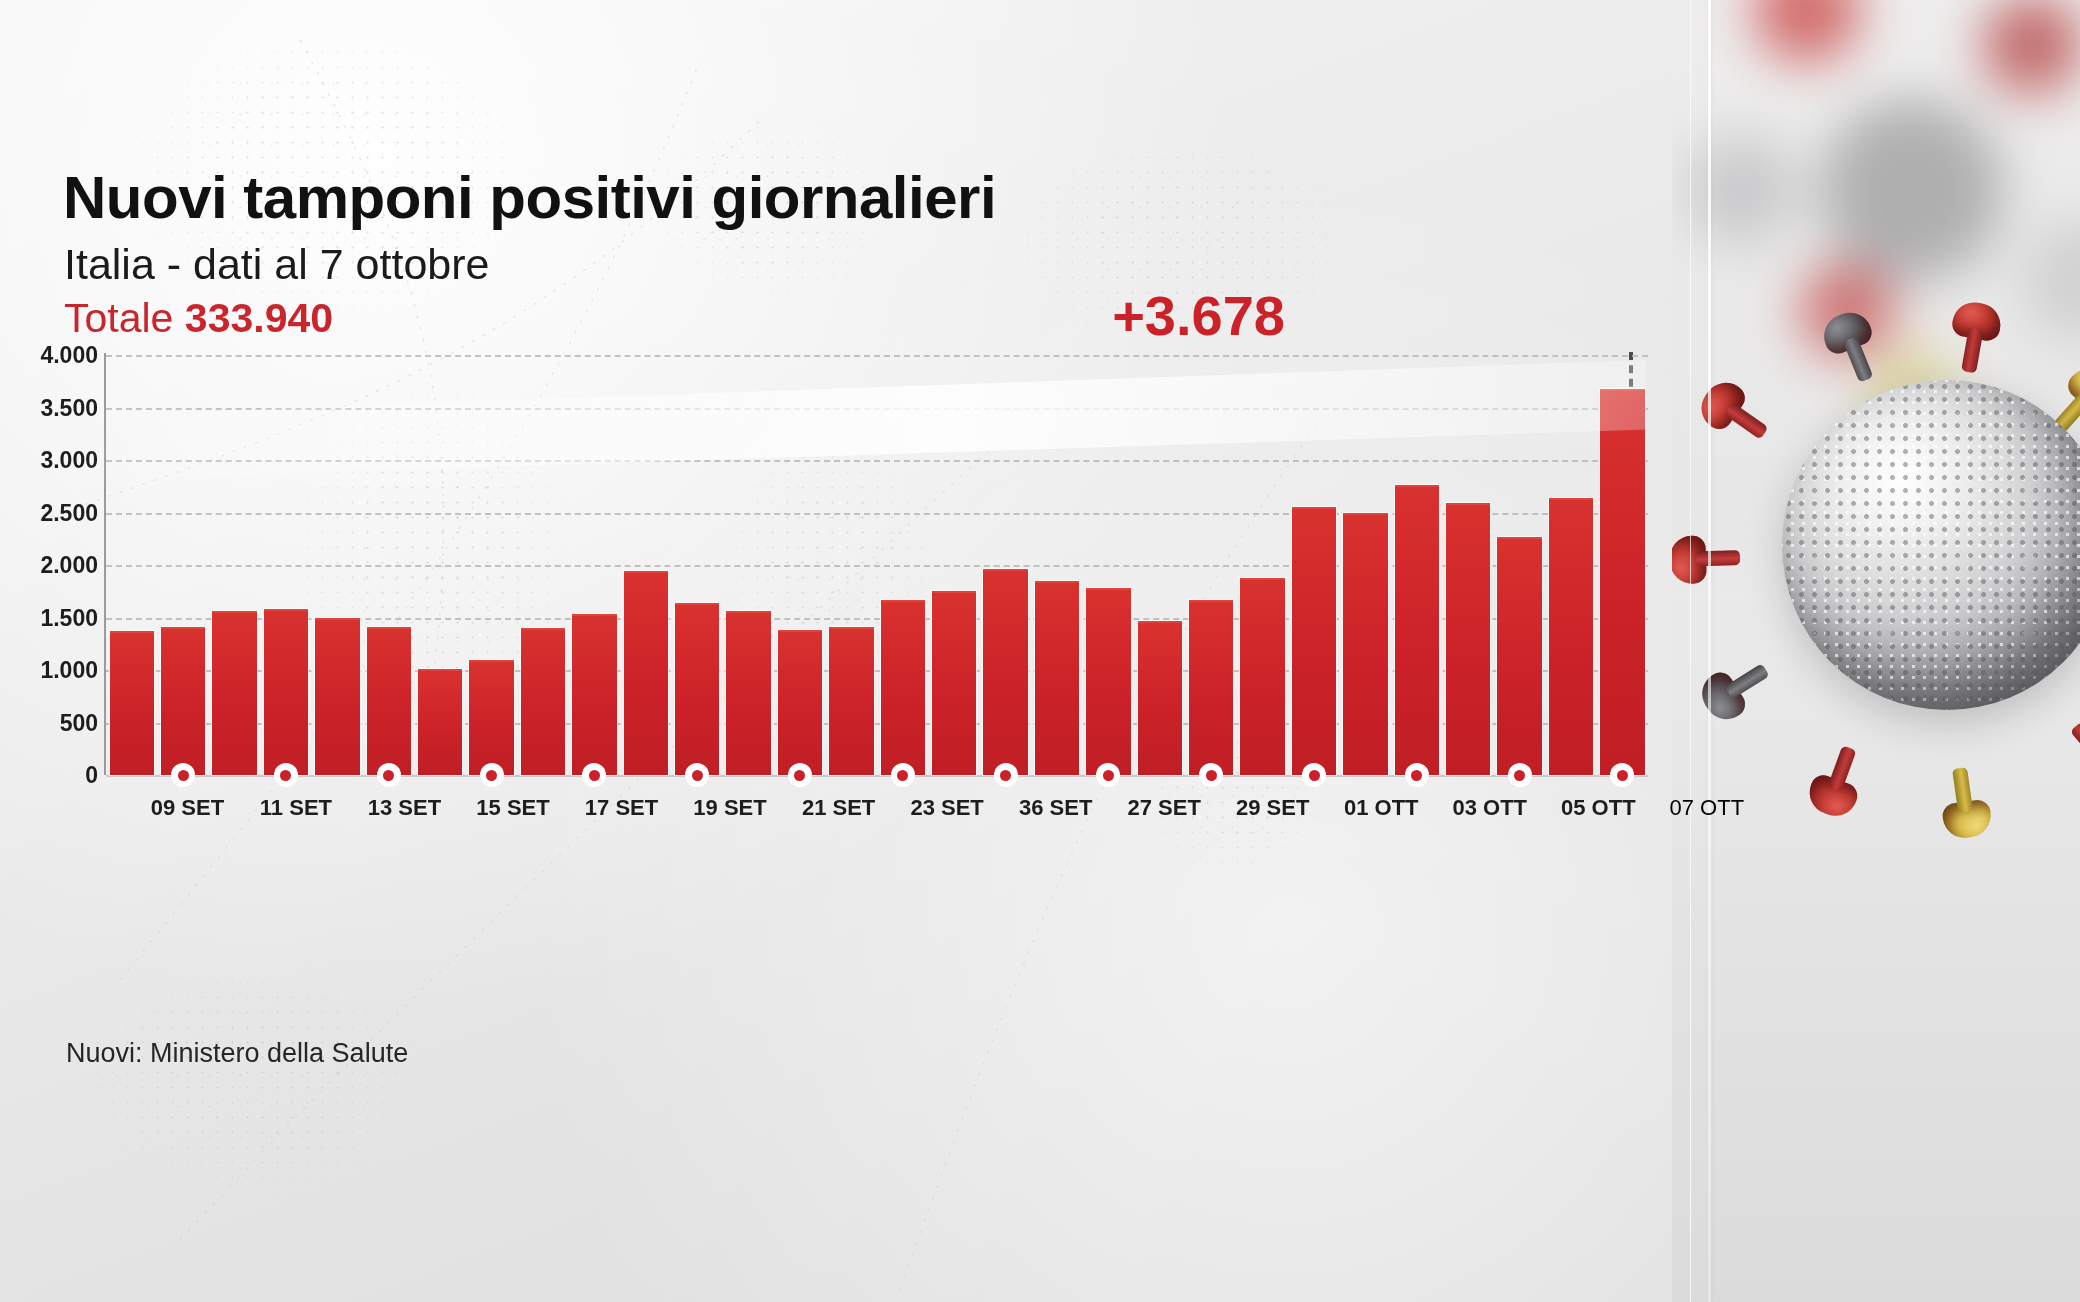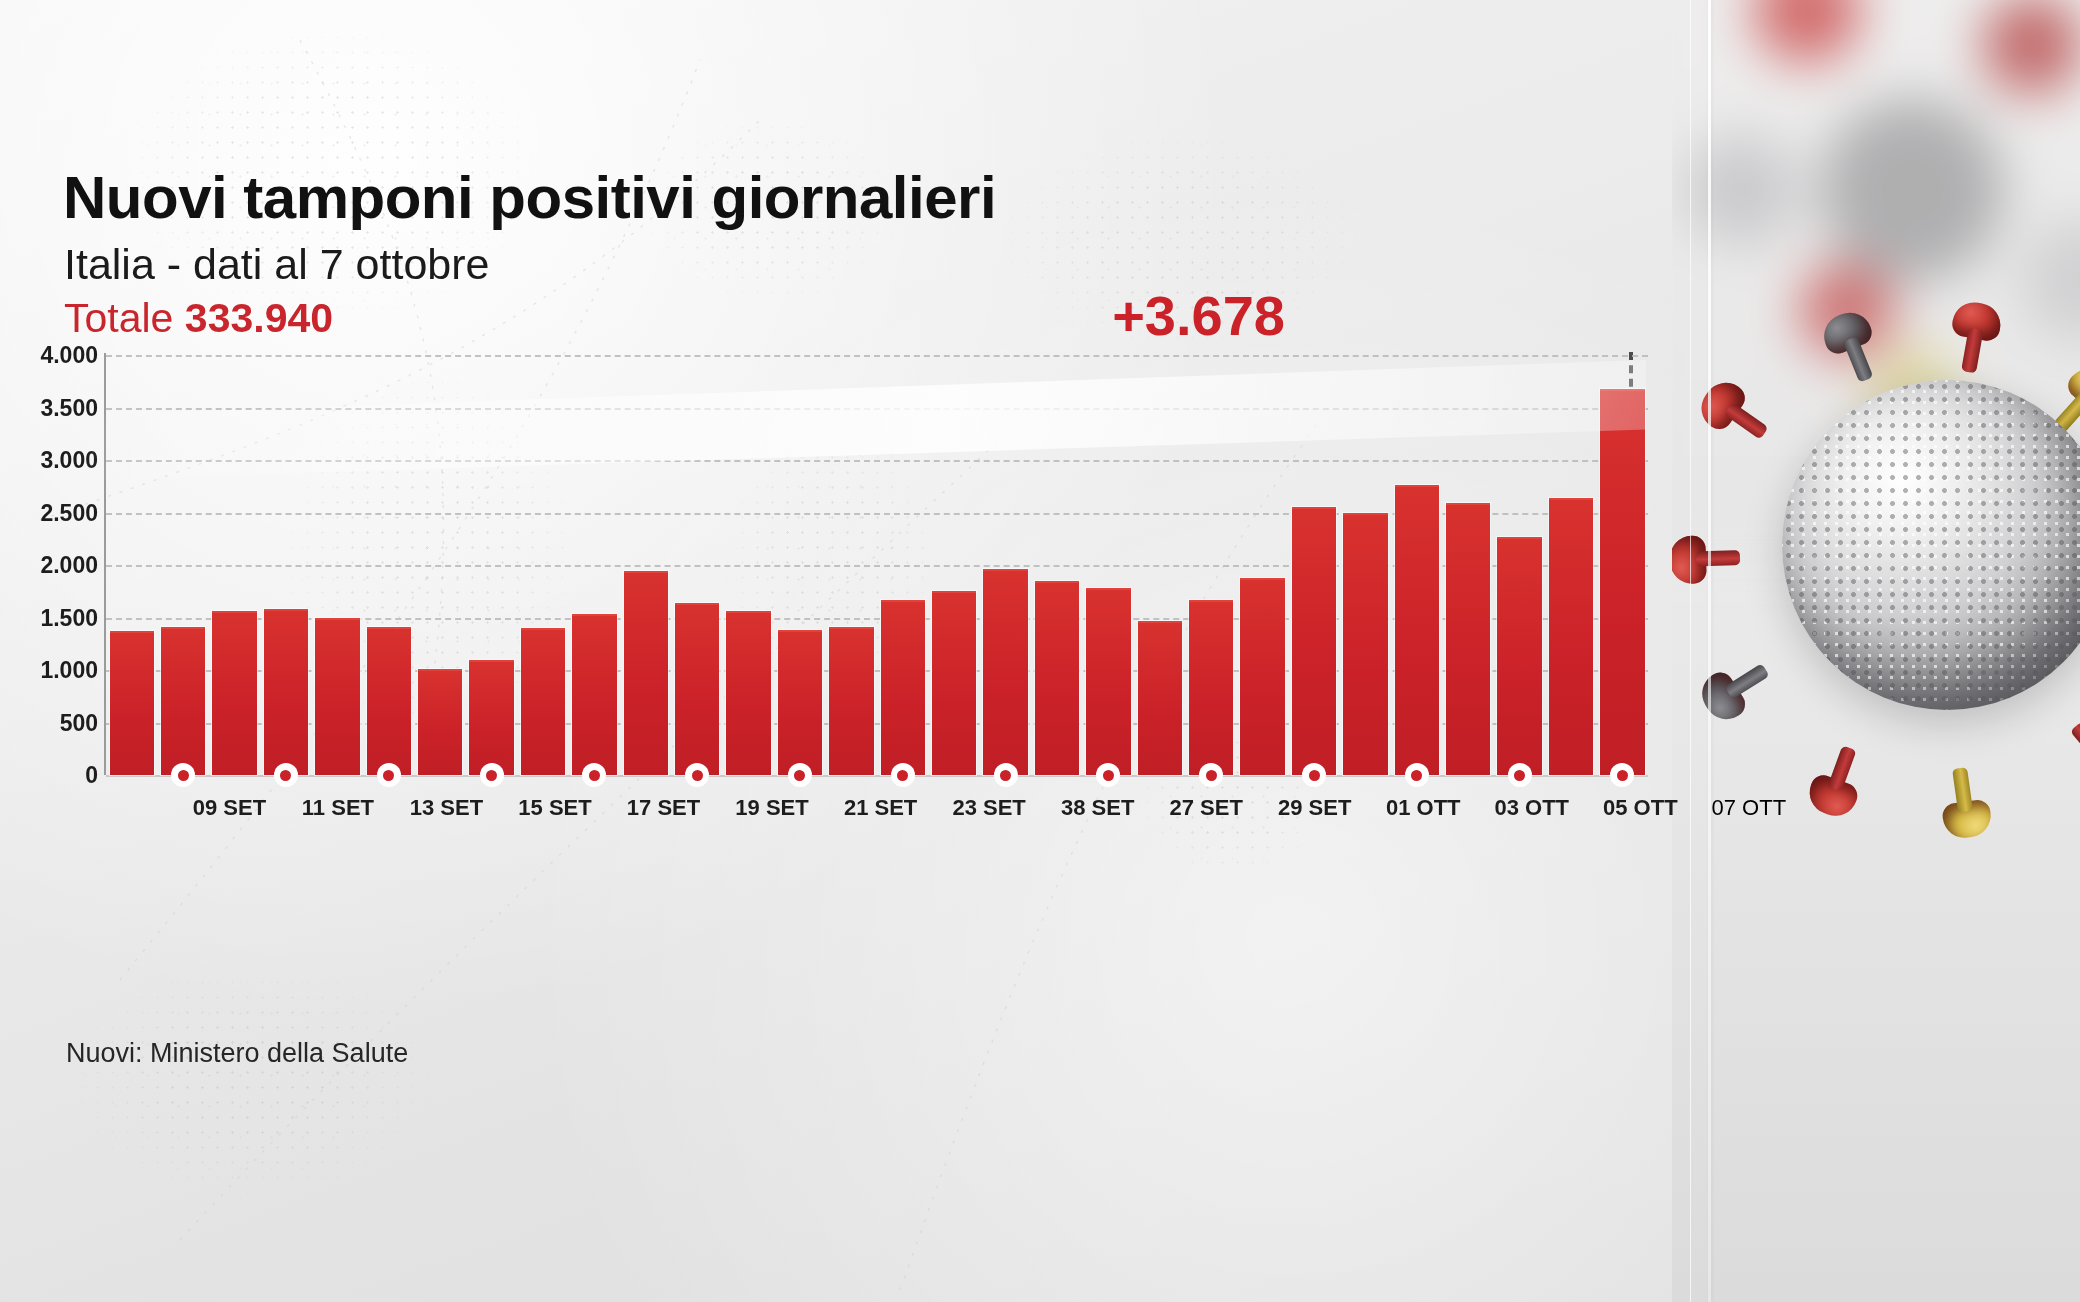--- a/index.html
+++ b/index.html
@@ -173,21 +173,21 @@
     z-index:4;
   }
   .tickdot i{ width:11px; height:11px; border-radius:50%; background:#cb2128; display:block; }
 
   #xlabels{
     position:absolute; left:106px; top:795px; width:1628px; height:40px; display:flex;
   }
   .xslot{ flex:1 1 0; position:relative; }
   .xlab{
     position:absolute; left:50%; top:0; transform:translateX(-50%);
-    font-size:22px; font-weight:bold; color:#1d1d1d; white-space:nowrap;margin-left:42px;
+    font-size:22px; font-weight:bold; color:#1d1d1d; white-space:nowrap;
   }
   .xlab.strong{ color:#000; font-weight:normal; }
 
   #source{
     position:absolute; left:66px; top:1038px;
     font-size:27px; color:#262626; white-space:nowrap;
   }
 
   
   #sheen{
@@ -462,21 +462,21 @@
     <div class="xslot"></div>
     <div class="xslot">
       <div class="xlab">21 SET</div>
     </div>
     <div class="xslot"></div>
     <div class="xslot">
       <div class="xlab">23 SET</div>
     </div>
     <div class="xslot"></div>
     <div class="xslot">
-      <div class="xlab">38 SET</div>
+      <div class="xlab">36 SET</div>
     </div>
     <div class="xslot"></div>
     <div class="xslot">
       <div class="xlab">27 SET</div>
     </div>
     <div class="xslot"></div>
     <div class="xslot">
       <div class="xlab">29 SET</div>
     </div>
     <div class="xslot"></div>

